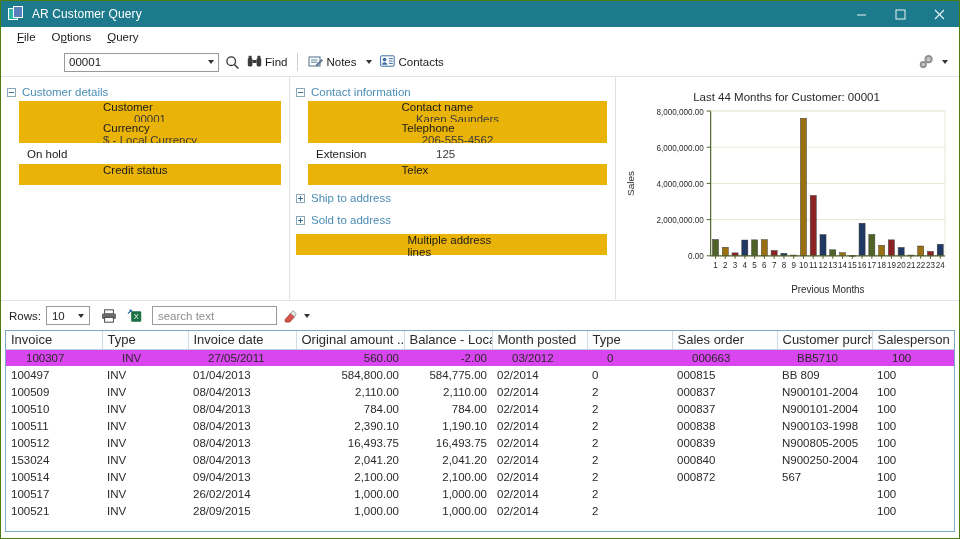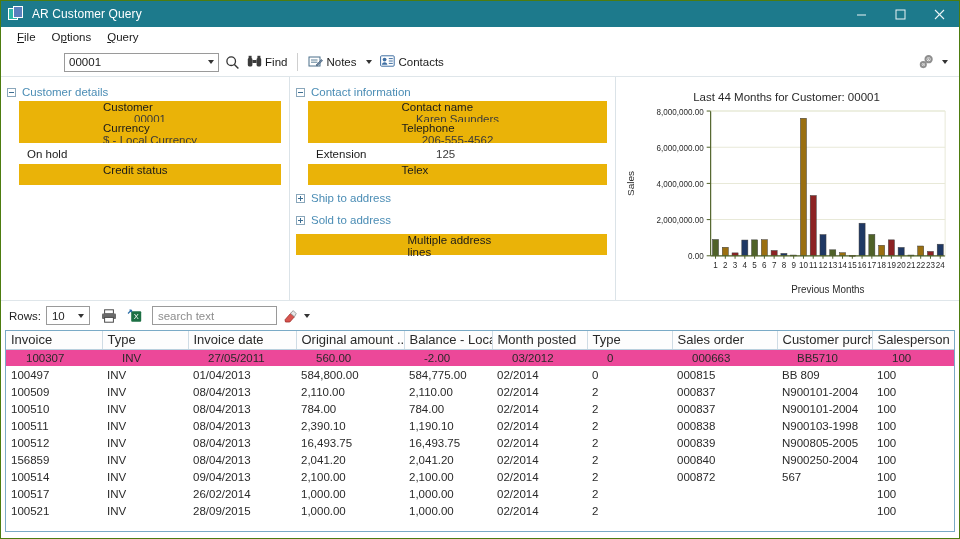--- a/index.html
+++ b/index.html
@@ -298,22 +298,22 @@
   }
   table.dg th.num { text-align: right; }
   table.dg td {
     height: 17px;
     padding: 0 5px;
     color: #2a2a2a;
     white-space: nowrap;
     overflow: hidden;
     font-size: 11.5px;
   }
-  table.dg td.num { }
-  table.dg tr.sel td { background: #ec4899; padding-left: 20px; }
+  table.dg td.num { text-align: right; }
+  table.dg tr.sel td { background: #d946ef; padding-left: 20px; }
   .grid-filler { flex: 1 1 auto; background: #fff; }
 </style>
 </head>
 <body>
 
 <div id="app">
 
   <div class="titlebar">
     <span class="app-icon">
       <span class="sq1"></span>
@@ -715,21 +715,21 @@
             <td>08/04/2013</td>
             <td class="num">16,493.75</td>
             <td class="num">16,493.75</td>
             <td>02/2014</td>
             <td>2</td>
             <td>000839</td>
             <td>N900805-2005</td>
             <td>100</td>
           </tr>
           <tr>
-            <td>156859</td>
+            <td>153024</td>
             <td>INV</td>
             <td>08/04/2013</td>
             <td class="num">2,041.20</td>
             <td class="num">2,041.20</td>
             <td>02/2014</td>
             <td>2</td>
             <td>000840</td>
             <td>N900250-2004</td>
             <td>100</td>
           </tr>

